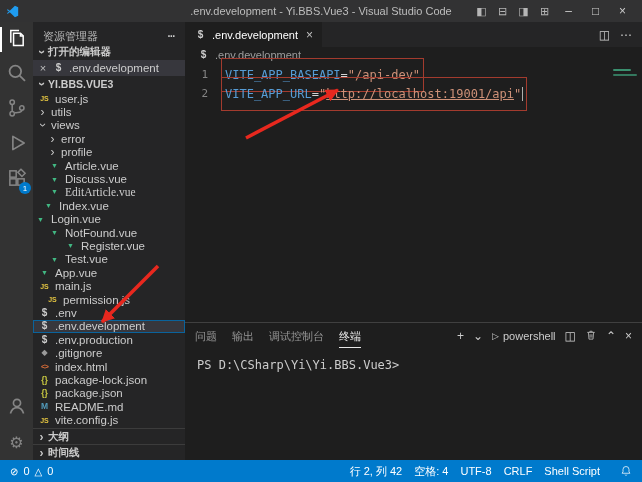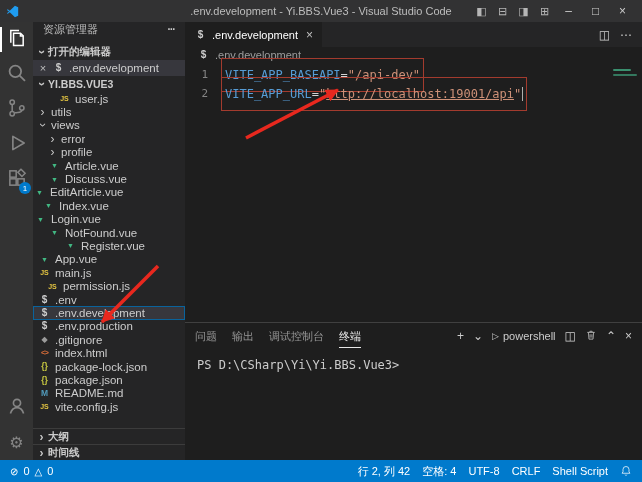--- a/index.html
+++ b/index.html
@@ -22,21 +22,21 @@
   .activitybar{flex:0 0 33px;background:#333333;display:flex;flex-direction:column;}
   .ab-item{height:35px;display:flex;align-items:center;justify-content:center;color:#858585;position:relative;}
   .ab-item.active{color:#ffffff;}
   .ab-item.active::before{content:"";position:absolute;left:0;top:5px;bottom:5px;width:2px;background:#ffffff;}
   .ab-badge{position:absolute;right:2px;bottom:3px;background:#007acc;color:#fff;font-size:8px;width:12px;height:12px;border-radius:50%;display:flex;align-items:center;justify-content:center;}
   .ab-spacer{flex:1;}
   .gear-glyph{font-size:16px;line-height:1;}
 
   
   .sidebar{flex:0 0 152px;background:#252526;color:#cccccc;display:flex;flex-direction:column;overflow:hidden;font-size:11.5px;}
-  .sb-header{flex:0 0 22px;display:flex;align-items:flex-start;justify-content:space-between;padding:0 10px 0 10px;font-size:11px;color:#bbbbbb;font-family:Liberation Mono, monospace;}
+  .sb-header{flex:0 0 22px;display:flex;align-items:flex-end;justify-content:space-between;padding:0 10px 0 10px;font-size:11px;color:#bbbbbb;font-family:Liberation Mono, monospace;}
   .sb-more{color:#cccccc;font-size:12px;}
   .sb-section-header{flex:0 0 16px;display:flex;align-items:center;gap:2px;font-weight:bold;font-size:10.5px;color:#cccccc;padding:0 4px;}
   .oe-item{flex:0 0 16px;display:flex;align-items:center;gap:4px;background:#37373d;padding:0 5px;}
   .oe-close{color:#bdbdbd;font-size:11px;width:10px;text-align:center;}
   .file-tree{flex:1 1 auto;overflow:hidden;display:flex;flex-direction:column;}
   .tree-row{flex:0 0 13.4px;display:flex;align-items:center;gap:4px;color:#cccccc;white-space:nowrap;}
   .tree-row.selected{background:#37373d;box-shadow:inset 0 0 0 1px #0a639c;}
   .chev{display:inline-block;width:9px;font-size:12px;line-height:1;color:#c5c5c5;text-align:center;}
   .chev.open{transform:rotate(90deg);}
   .ficon{display:inline-block;flex:0 0 13px;width:13px;text-align:center;line-height:1;}
@@ -80,21 +80,21 @@
   .panel-tab.active{color:#e7e7e7;border-bottom:1px solid #e7e7e7;}
   .panel-actions{margin-left:auto;display:flex;align-items:center;gap:9px;color:#cccccc;font-size:12px;}
   .profile{display:flex;align-items:center;gap:4px;font-size:11px;color:#cccccc;}
   .profile-icon{font-size:9px;}
   .panel-content{flex:1;padding:9px 12px;font-family:"DejaVu Sans Mono",monospace;font-size:12px;color:#cccccc;}
 
   
   .statusbar{flex:0 0 22px;background:#007acc;color:#ffffff;font-size:11px;display:flex;align-items:center;padding:0 10px;}
   .sb-left{display:flex;align-items:center;gap:5px;}
   .sb-problem-glyph{font-size:10px;}
-  .sb-right{margin-left:auto;display:flex;align-items:center;gap:12px;}
+  .sb-right{margin-left:auto;display:flex;align-items:center;gap:20px;}
   .sb-right-items{display:flex;align-items:center;gap:12px;}
   .sb-item{white-space:nowrap;}
   .bell{display:flex;align-items:center;}
 
   
   .overlay{position:absolute;inset:0;width:642px;height:482px;pointer-events:none;z-index:20;}
 </style>
 </head>
 <body>
 
@@ -185,21 +185,21 @@
       <div class="oe-item">
         <span class="oe-close">×</span>
         <span class="ficon env">$</span>
         <span class="tlabel">.env.development</span>
       </div>
       <div class="sb-section-header">
         <span class="chev open">›</span>
         <span>YI.BBS.VUE3</span>
       </div>
       <div class="file-tree">
-          <div class="tree-row" style="padding-left: 5px; margin-left: 20px;">
+          <div class="tree-row" style="padding-left: 5px;">
             <span class="ficon js">JS</span>
             <span class="tlabel">user.js</span>
           </div>
           <div class="tree-row" style="padding-left: 5px;">
             <span class="chev">›</span>
             <span class="tlabel">utils</span>
           </div>
           <div class="tree-row" style="padding-left: 5px;">
             <span class="chev open">›</span>
             <span class="tlabel">views</span>
@@ -213,39 +213,43 @@
             <span class="tlabel">profile</span>
           </div>
           <div class="tree-row" style="padding-left: 15px;">
             <span class="ficon vue">▼</span>
             <span class="tlabel">Article.vue</span>
           </div>
           <div class="tree-row" style="padding-left: 15px;">
             <span class="ficon vue">▼</span>
             <span class="tlabel">Discuss.vue</span>
           </div>
-          <div class="tree-row" style="">
+          <div class="tree-row" style="padding-left: 15px; font-family: Liberation Serif, serif;">
             <span class="ficon vue">▼</span>
             <span class="tlabel">EditArticle.vue</span>
           </div>
           <div class="tree-row" style="padding-left: 9px;">
             <span class="ficon vue">▼</span>
             <span class="tlabel">Index.vue</span>
           </div>
           <div class="tree-row" style="padding-left: 1px;">
             <span class="ficon vue">▼</span>
             <span class="tlabel">Login.vue</span>
           </div>
           <div class="tree-row" style="padding-left: 15px;">
             <span class="ficon vue">▼</span>
             <span class="tlabel">NotFound.vue</span>
           </div>
           <div class="tree-row" style="padding-left: 31px;">
             <span class="ficon vue">▼</span>
             <span class="tlabel">Register.vue</span>
+          </div>
+          <div class="tree-row" style="padding-left: 15px;">
+            <span class="ficon vue">▼</span>
+            <span class="tlabel">Test.vue</span>
           </div>
           <div class="tree-row" style="padding-left: 5px;">
             <span class="ficon vue">▼</span>
             <span class="tlabel">App.vue</span>
           </div>
           <div class="tree-row" style="padding-left: 5px;">
             <span class="ficon js">JS</span>
             <span class="tlabel">main.js</span>
           </div>
           <div class="tree-row" style="padding-left: 13px;">

